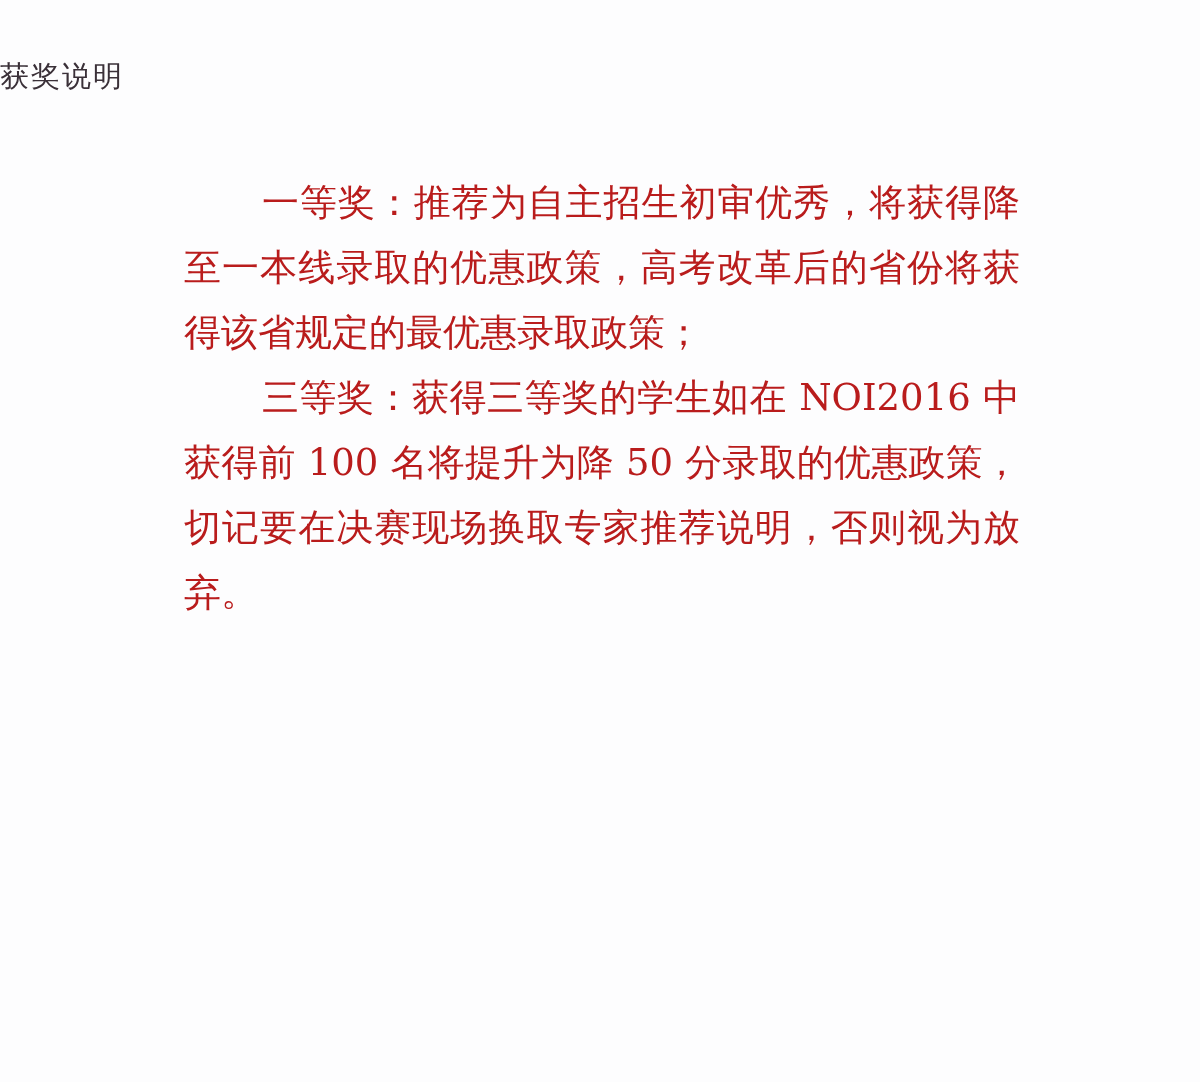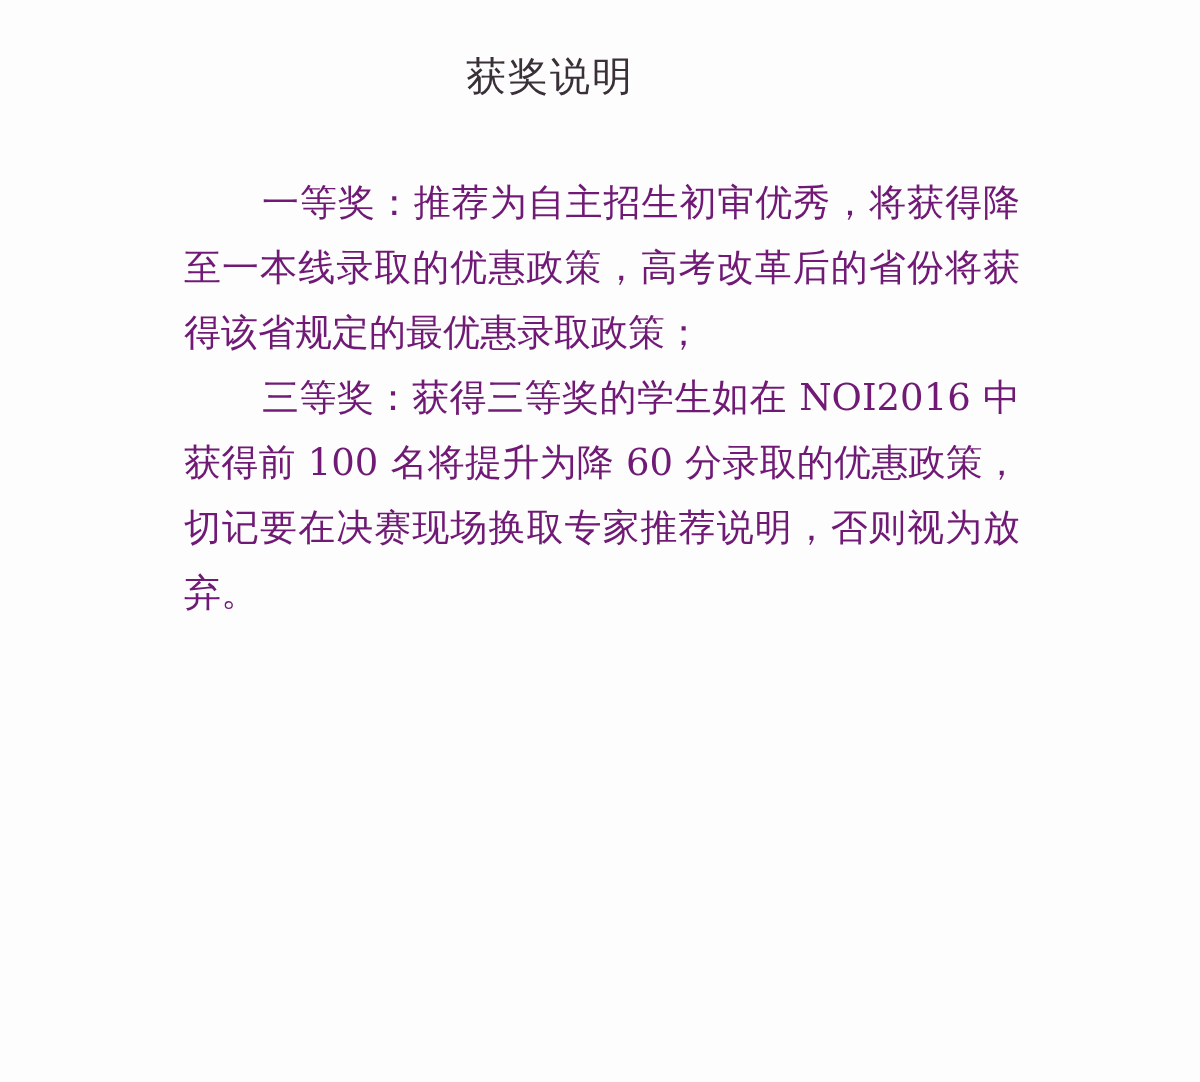--- a/index.html
+++ b/index.html
@@ -6,39 +6,38 @@
   body {
     width: 1200px; height: 1082px;
     background: #fdfdfe;
     overflow: hidden;
     position: relative;
     color: #2b2630;
   }
   .page { position: absolute; left: 0; top: 0; width: 1200px; height: 1082px; }
   .title {
     position: absolute; left: 0; top: 46px; width: 1100px;
-    text-align: center;
     font-family: "DejaVu Sans", sans-serif;
-    font-size: 40px; letter-spacing: 2px;
+    font-size: 29px; letter-spacing: 2px;
     color: #3a3038;
     line-height: 60px;
   }
   .body-text {
     position: absolute; left: 184px; top: 170px; width: 836px;
     font-family: "DejaVu Serif", serif;
     font-size: 37px;
     line-height: 65px;
-    color: #701a75;
+    color: #b91c1c;
     text-align: justify;
     text-justify: inter-character;
   }
   .para { margin: 0; text-indent: 78px; }
 </style>
 </head>
 <body>
 
 <div class="page">
   <div class="title">获奖说明</div>
   <div class="body-text">
     <p class="para">一等奖：推荐为自主招生初审优秀，将获得降至一本线录取的优惠政策，高考改革后的省份将获得该省规定的最优惠录取政策；</p>
-    <p class="para">三等奖：获得三等奖的学生如在 NOI2016 中获得前 100 名将提升为降 60 分录取的优惠政策，切记要在决赛现场换取专家推荐说明，否则视为放弃。</p>
+    <p class="para">三等奖：获得三等奖的学生如在 NOI2016 中获得前 100 名将提升为降 50 分录取的优惠政策，切记要在决赛现场换取专家推荐说明，否则视为放弃。</p>
   </div>
 </div>
 
 </body></html>

